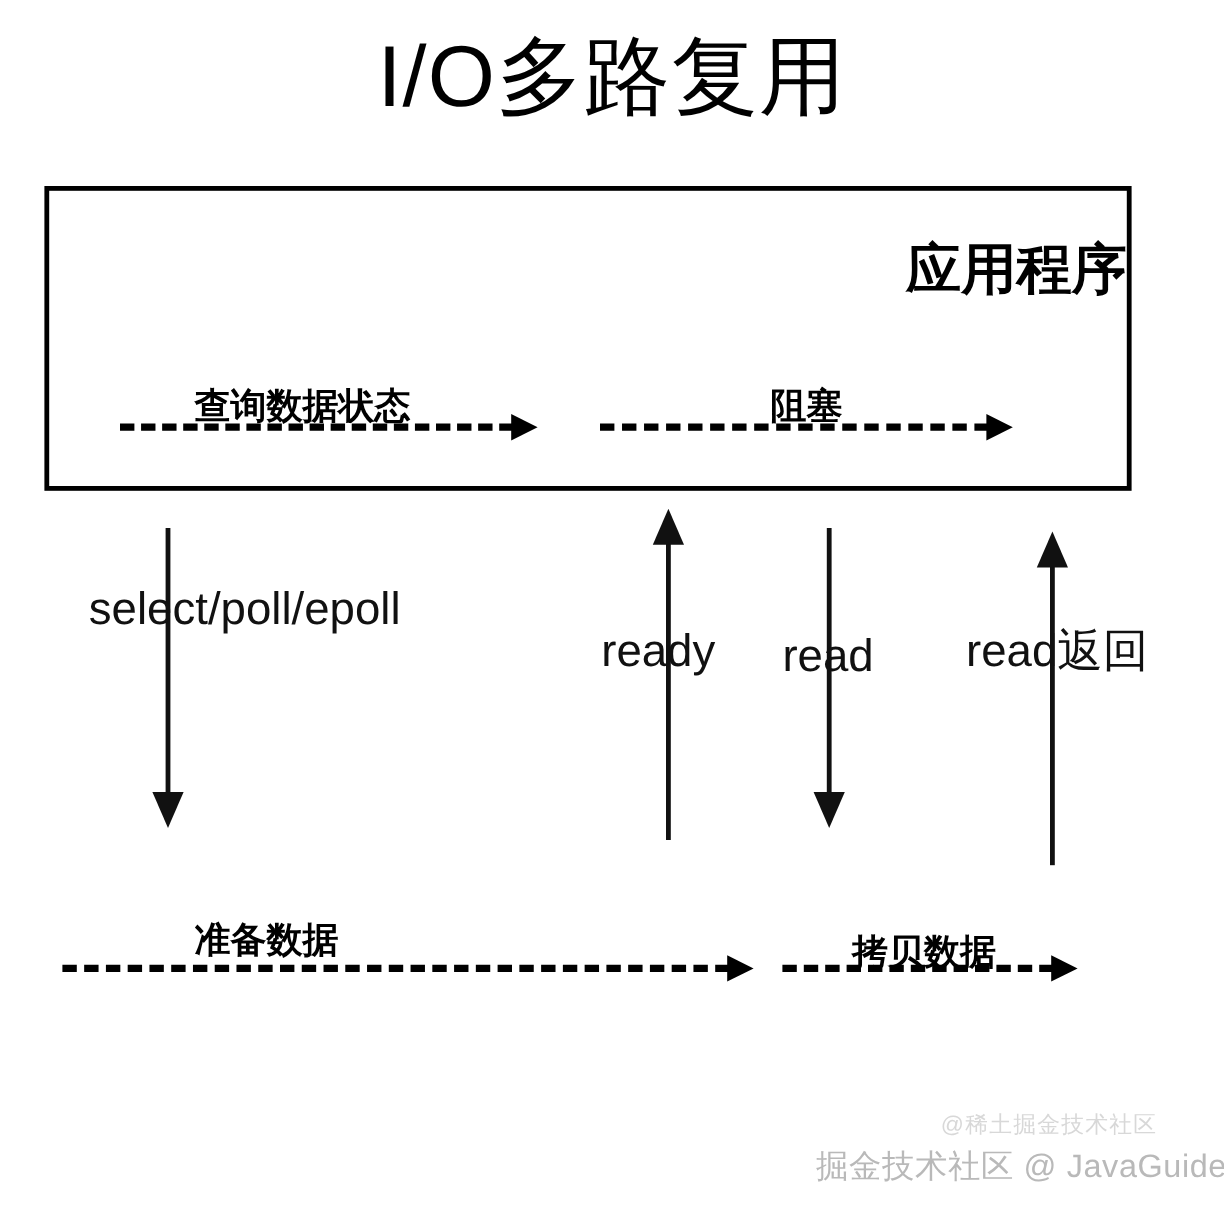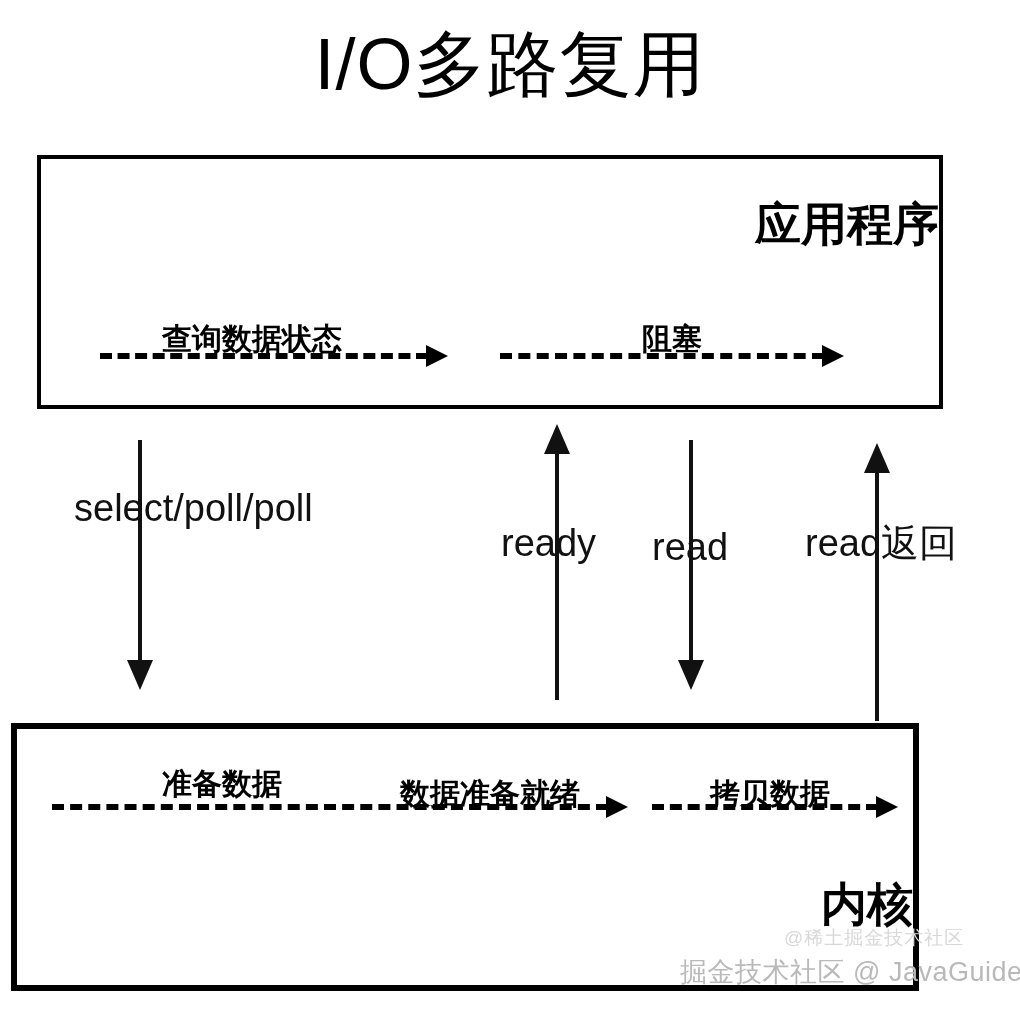--- a/index.html
+++ b/index.html
@@ -183,46 +183,42 @@
   <div class="flow-label" style="left:512px; top:303px; width:320px;">阻塞</div>
   <div class="dashed-arrow" style="left:500px; top:345px; width:344px;">
     <div class="dline" style="width:324px;"></div>
     <div class="dhead" style="left:322px;"></div>
   </div>
 
   <div class="v-arrow down" style="left:127px; top:440px; height:250px;">
     <div class="vline"></div>
     <div class="vhead"></div>
   </div>
-  <div class="v-label" style="left:74px; top:489px;">select/poll/poll</div>
+  <div class="v-label" style="left:74px; top:489px;">select/poll/epoll</div>
 
   <div class="v-arrow up" style="left:544px; top:424px; height:276px;">
     <div class="vline"></div>
     <div class="vhead"></div>
   </div>
   <div class="v-label" style="left:501px; top:524px;">ready</div>
 
   <div class="v-arrow down" style="left:678px; top:440px; height:250px;">
     <div class="vline"></div>
     <div class="vhead"></div>
   </div>
   <div class="v-label" style="left:652px; top:528px;">read</div>
 
   <div class="v-arrow up" style="left:864px; top:443px; height:278px;">
     <div class="vline"></div>
     <div class="vhead"></div>
   </div>
   <div class="v-label" style="left:805px; top:524px;">read返回</div>
 
-  <div id="kernel-box" class="layer-box">
-    <div id="kernel-box-title" class="box-title">内核</div>
-  </div>
 
   <div class="flow-label" style="left:62px; top:748px; width:320px;">准备数据</div>
-  <div class="flow-label" style="left:340px; top:758px; width:300px;">数据准备就绪</div>
   <div class="flow-label" style="left:640px; top:758px; width:260px;">拷贝数据</div>
 
   <div class="dashed-arrow" style="left:52px; top:796px; width:578px;">
     <div class="dline" style="width:556px;"></div>
     <div class="dhead" style="left:554px;"></div>
   </div>
 
   <div class="dashed-arrow" style="left:652px; top:796px; width:248px;">
     <div class="dline" style="width:226px;"></div>
     <div class="dhead" style="left:224px;"></div>

